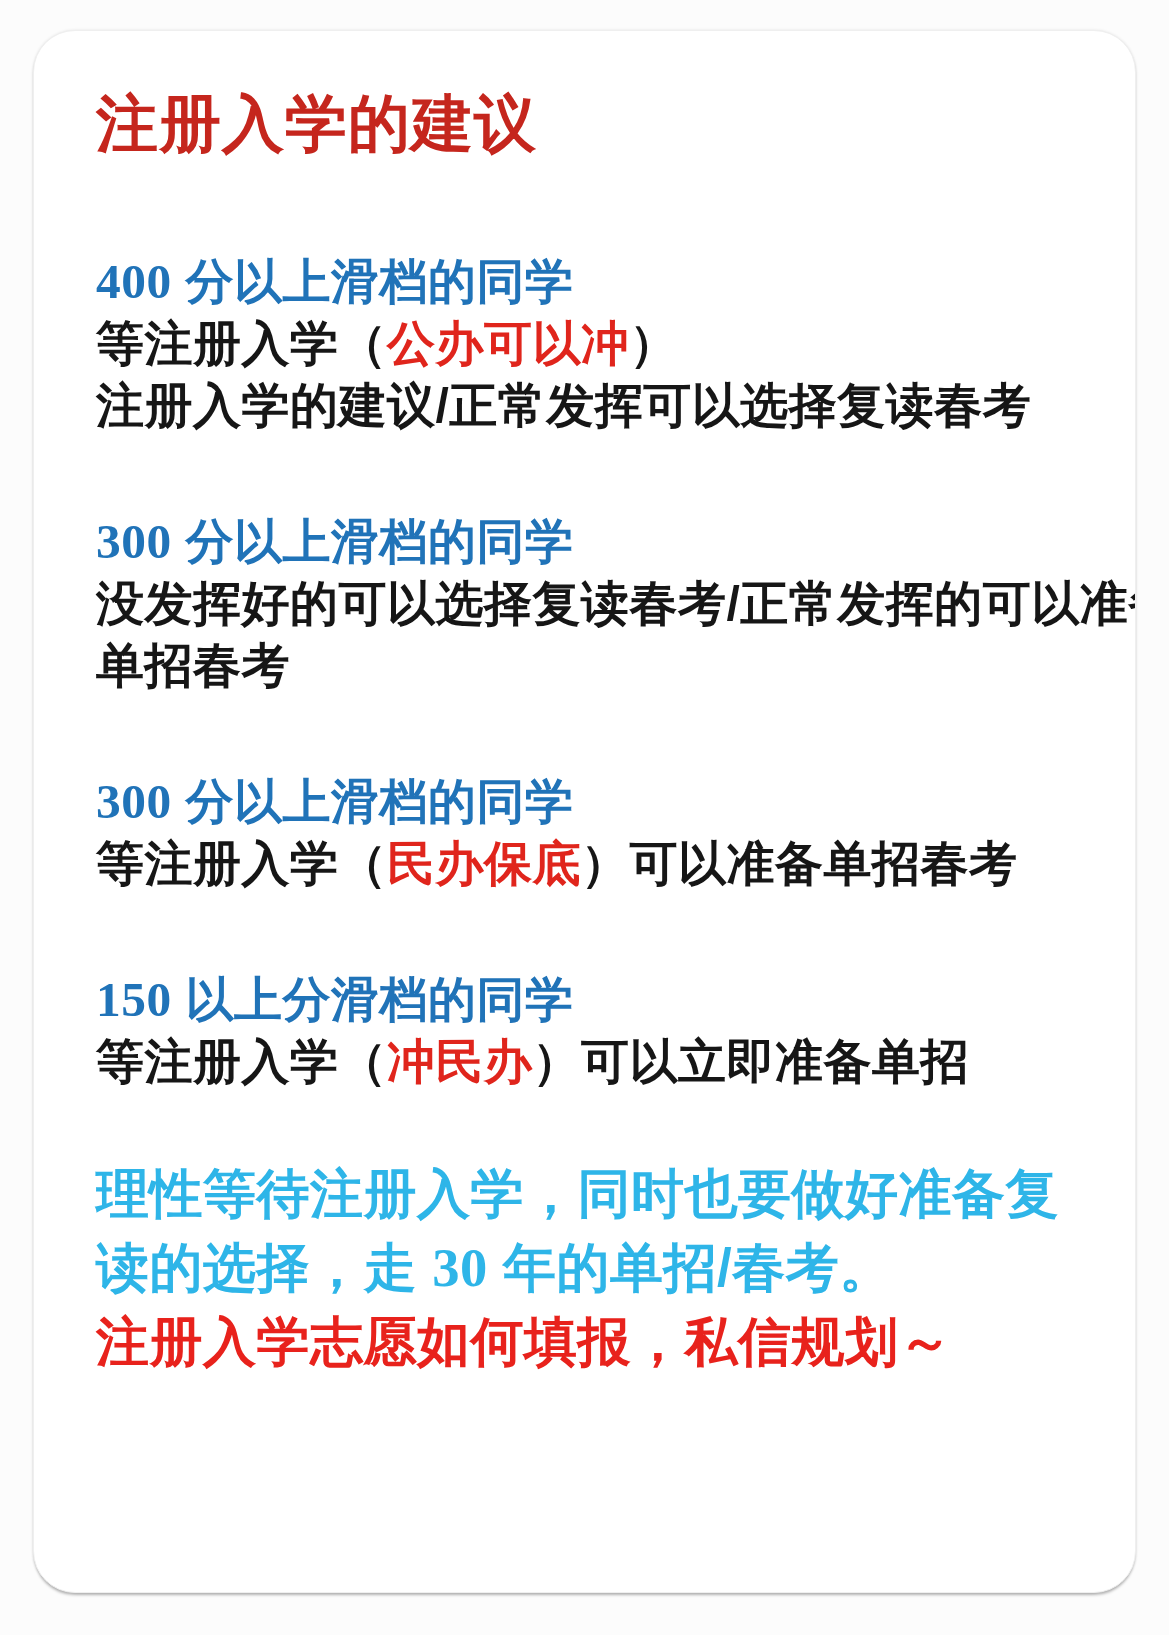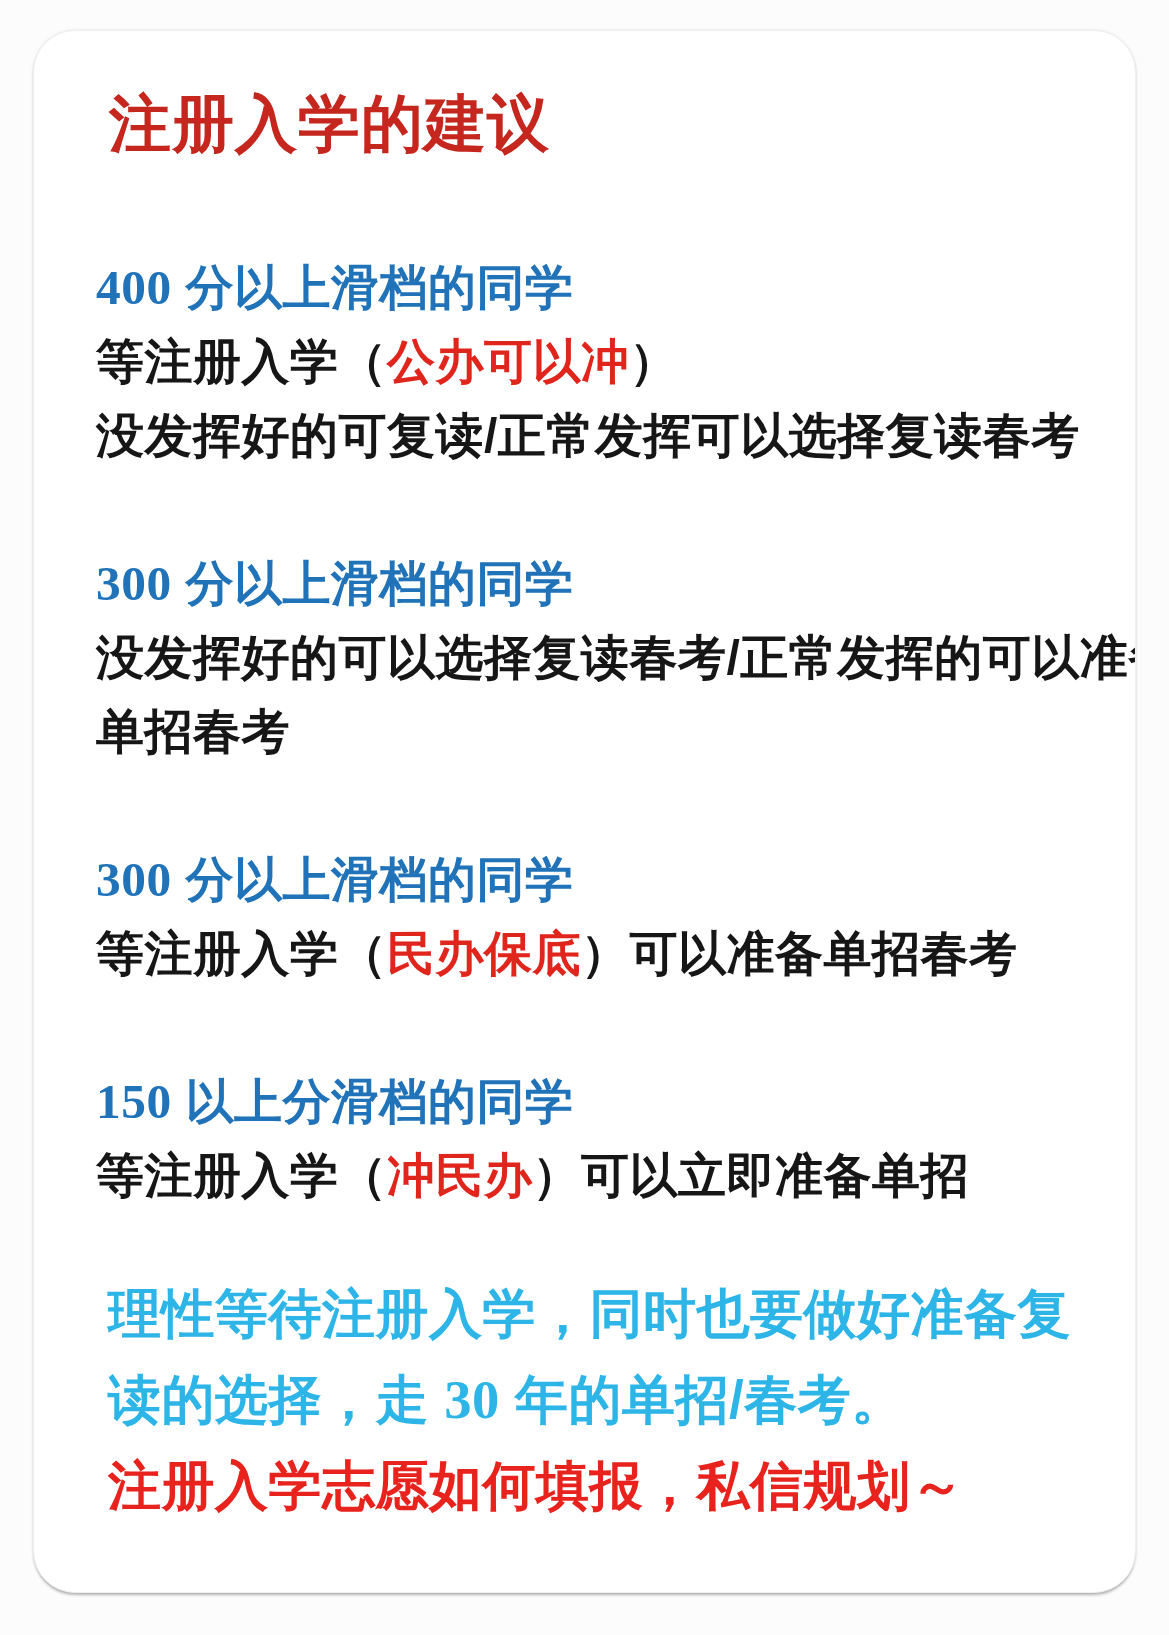--- a/index.html
+++ b/index.html
@@ -23,71 +23,71 @@
     height: 1563px;
     box-sizing: border-box;
     background: #ffffff;
     border: 1px solid #efefef;
     border-radius: 42px;
     box-shadow: 0 3px 3px -1px rgba(0,0,0,0.28), 0 0 3px rgba(0,0,0,0.10);
     padding: 46px 58px 0 62px;
     overflow: hidden;
   }
   .title {
-    margin: 0 0 80px 13px;
+    margin: 0 0 80px 0;
     font-size: 62px;
     line-height: 94px;
     font-weight: 900;
     color: var(--title_red, #c5261d);
     letter-spacing: 1px;
   }
   .advice-section { margin: 74px 0 0 0; }
   .advice-section.first { margin-top: 0; }
   .line {
     margin: 0;
     font-size: 48px;
-    line-height: 74px;
+    line-height: 62px;
     font-weight: 700;
     color: var(--body_black, #161616);
     letter-spacing: 0.5px;
     white-space: nowrap;
   }
   .heading {
     color: var(--heading_blue, #2073b8);
   }
   .num {
     font-family: "Liberation Serif", "DejaVu Serif", serif;
     font-weight: 700;
     font-size: 1.03em;
   }
   .hl { color: var(--highlight_red, #e0251c); margin-top: 8px; }
   .footer-block { margin: 64px 0 0 0; }
   .footer-line {
-    margin: 12px;
+    margin: 0;
     font-size: 53px;
     line-height: 74px;
     font-weight: 700;
     letter-spacing: 0.5px;
     white-space: nowrap;
   }
   .footer-blue { color: var(--footer_cyan, #2eb5e8); }
   .footer-red  { color: var(--footer_red, #e8221c); }
 </style>
 </head>
 <body>
 
 <div class="stage">
   <article class="card">
 
     <h1 class="title">注册入学的建议</h1>
 
     <section class="advice-section first">
       <p class="line heading"><span class="num">400</span><span> 分以上滑档的同学</span></p>
       <p class="line"><span>等注册入学（</span><span class="hl">公办可以冲</span><span>）</span></p>
-      <p class="line">没发挥好的可复读/正常发挥可以选择复读春考</p>
+      <p class="line">注册入学的建议/正常发挥可以选择复读春考</p>
     </section>
 
     <section class="advice-section">
       <p class="line heading"><span class="num">300</span><span> 分以上滑档的同学</span></p>
       <p class="line">没发挥好的可以选择复读春考/正常发挥的可以准备</p>
       <p class="line">单招春考</p>
     </section>
 
     <section class="advice-section">
       <p class="line heading"><span class="num">300</span><span> 分以上滑档的同学</span></p>

